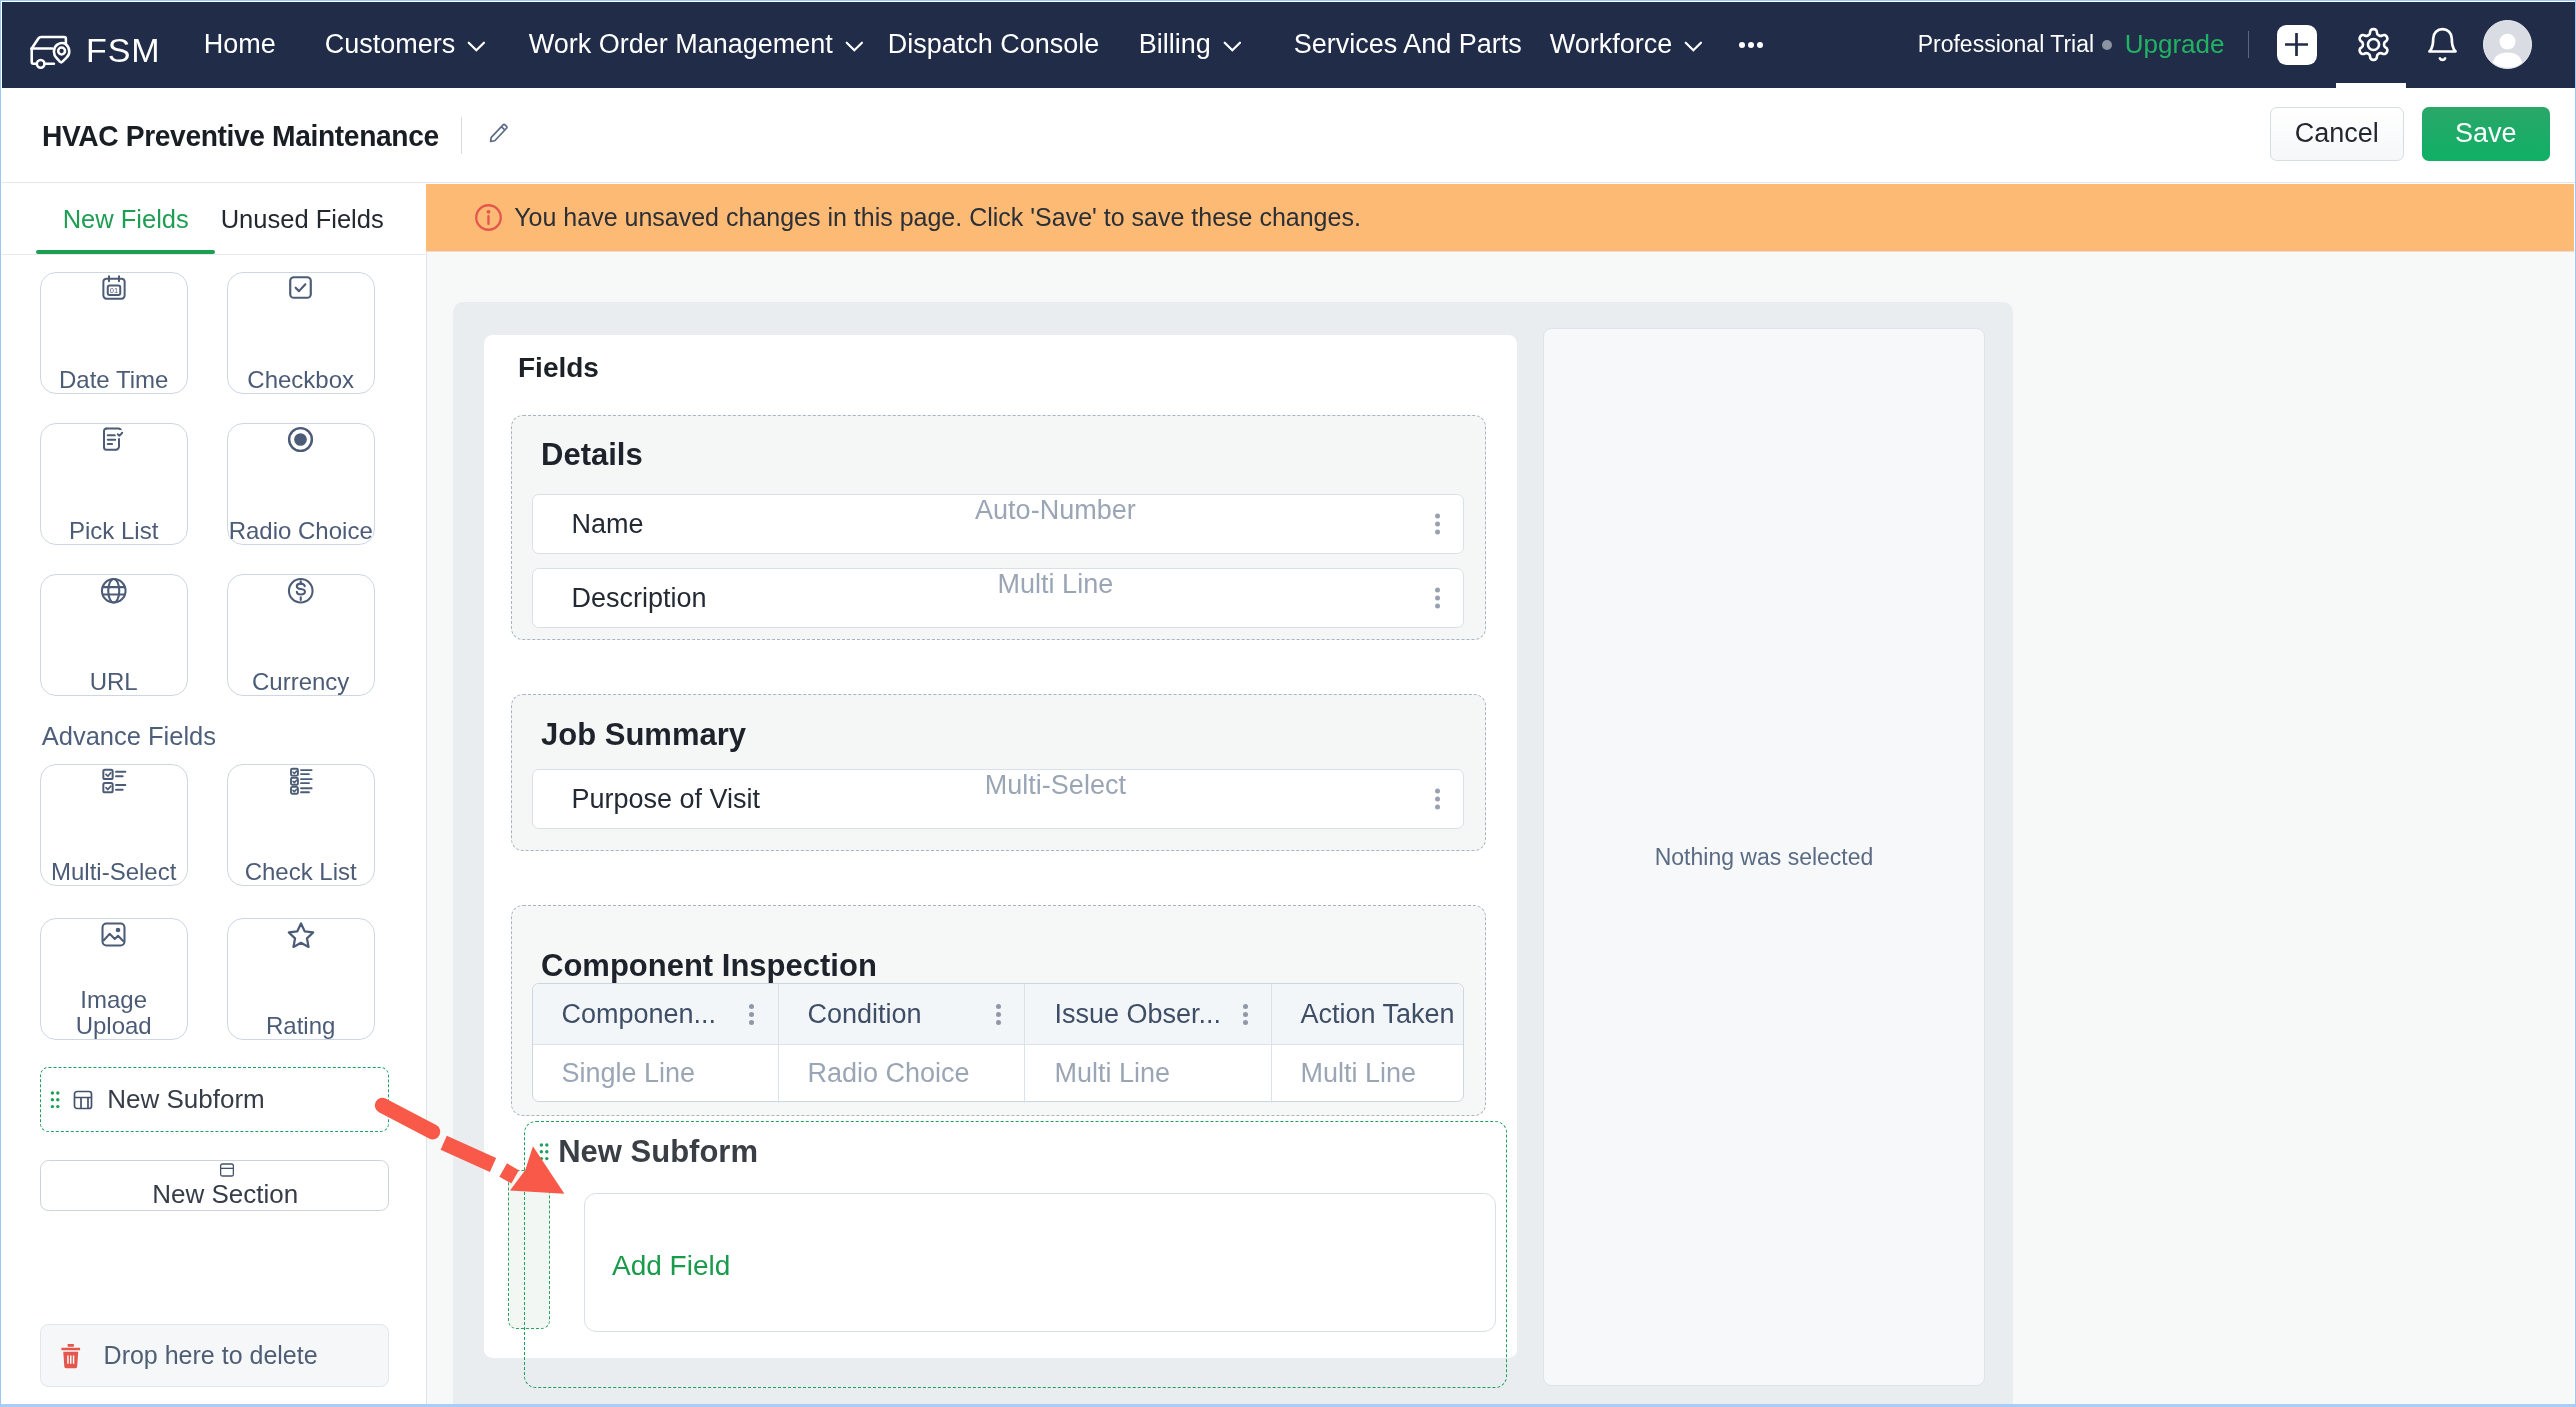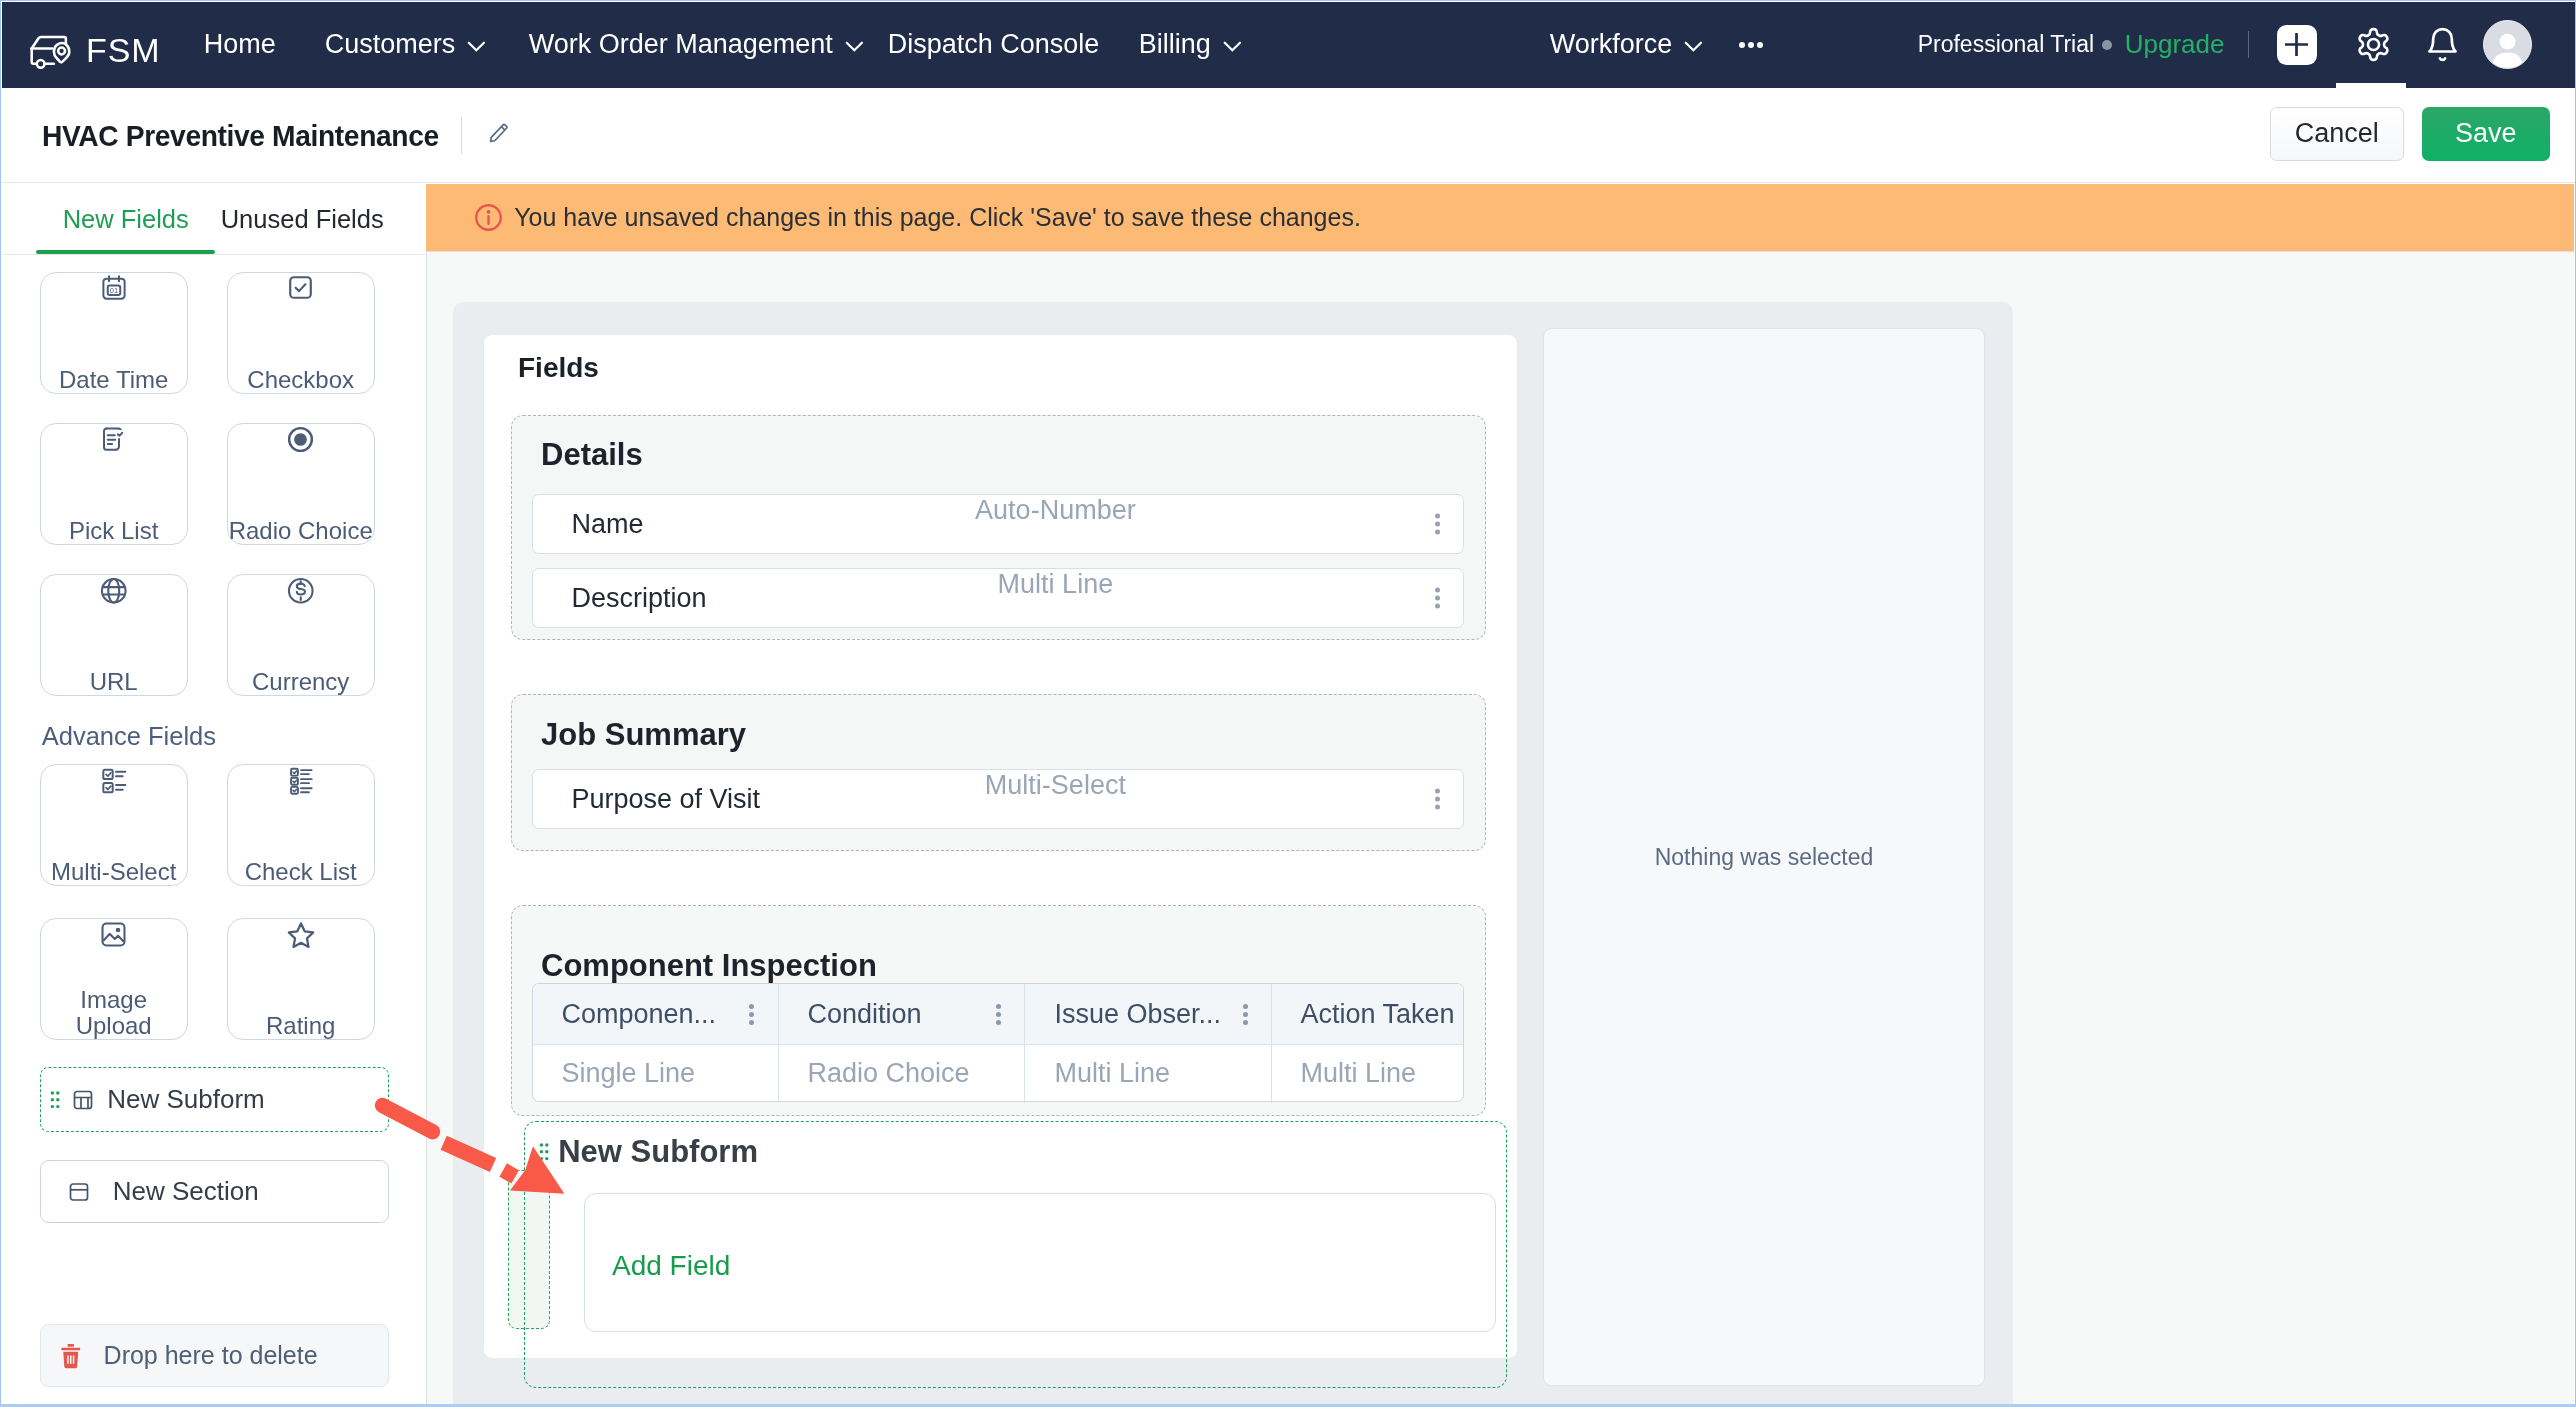--- a/index.html
+++ b/index.html
@@ -96,20 +96,21 @@
     <div class="item" style="left:323px">Customers<svg class="caret" width="18.7" height="11" viewBox="0 0 22 13" fill="none" stroke="#fff" stroke-width="2.6" stroke-linecap="round">
           <path d="M2 2 L11 11 L20 2"></path>
         </svg></div>
     <div class="item" style="left:527px">Work Order Management<svg class="caret" width="18.7" height="11" viewBox="0 0 22 13" fill="none" stroke="#fff" stroke-width="2.6" stroke-linecap="round">
           <path d="M2 2 L11 11 L20 2"></path>
         </svg></div>
     <div class="item" style="left:886px">Dispatch Console</div>
     <div class="item" style="left:1137px">Billing<svg class="caret" width="18.7" height="11" viewBox="0 0 22 13" fill="none" stroke="#fff" stroke-width="2.6" stroke-linecap="round">
           <path d="M2 2 L11 11 L20 2"></path>
         </svg></div>
+    <div class="item" style="left:1292px">Services And Parts</div>
     <div class="item" style="left:1548px">Workforce<svg class="caret" width="18.7" height="11" viewBox="0 0 22 13" fill="none" stroke="#fff" stroke-width="2.6" stroke-linecap="round">
           <path d="M2 2 L11 11 L20 2"></path>
         </svg></div>
     <div class="item" style="left:1737px; gap:3.4px;">
         <span style="width:6px;height:6px;border-radius:50%;background:#fff;display:inline-block"></span>
         <span style="width:6px;height:6px;border-radius:50%;background:#fff;display:inline-block"></span>
         <span style="width:6px;height:6px;border-radius:50%;background:#fff;display:inline-block"></span>
       </div>
     <div class="item" style="left:1916px; font-size:23px;">Professional Trial</div>
     <div class="item" style="left:2100px;">
@@ -264,21 +265,21 @@
             <circle cx="2.8" cy="19.5" r="2"></circle>
             <circle cx="9.2" cy="19.5" r="2"></circle>
           </g>
         </svg>
       <svg style="margin-left:11px;" width="24" height="24" viewBox="0 0 24 24" fill="none" stroke="#45526b" stroke-width="1.7" stroke-linejoin="round">
           <rect x="3.5" y="3.5" width="17" height="17" rx="2.5"></rect>
           <path d="M3.5 9.5h17M10 9.5v11M17 9.5v11"></path>
         </svg>
       <span style="margin-left:12px;">New Subform</span>
     </div>
-    <div class="wide" id="newsection-s" style="top:976px; height:63px;">
+    <div class="wide" id="newsection-s" style="top:976px; height:51px;flex-direction:column;">
       <svg style="margin-left:26px;" width="24" height="24" viewBox="0 0 24 24" fill="none" stroke="#45526b" stroke-width="1.7" stroke-linejoin="round">
           <rect x="3.5" y="4" width="17" height="16" rx="2.5"></rect>
           <path d="M3.5 9.8h17"></path>
         </svg>
       <span style="margin-left:22px;">New Section</span>
     </div>
     <div class="wide" id="dropdel" style="top:1140px; height:63px;">
       <svg style="margin-left:17px;" width="25.5" height="27" viewBox="0 0 24 26">
           <g fill="#e4574e">
             <path d="M3 5.5 h18 v2.5 h-18 Z M9 2 h6 v2.5 h-6 Z"></path>

